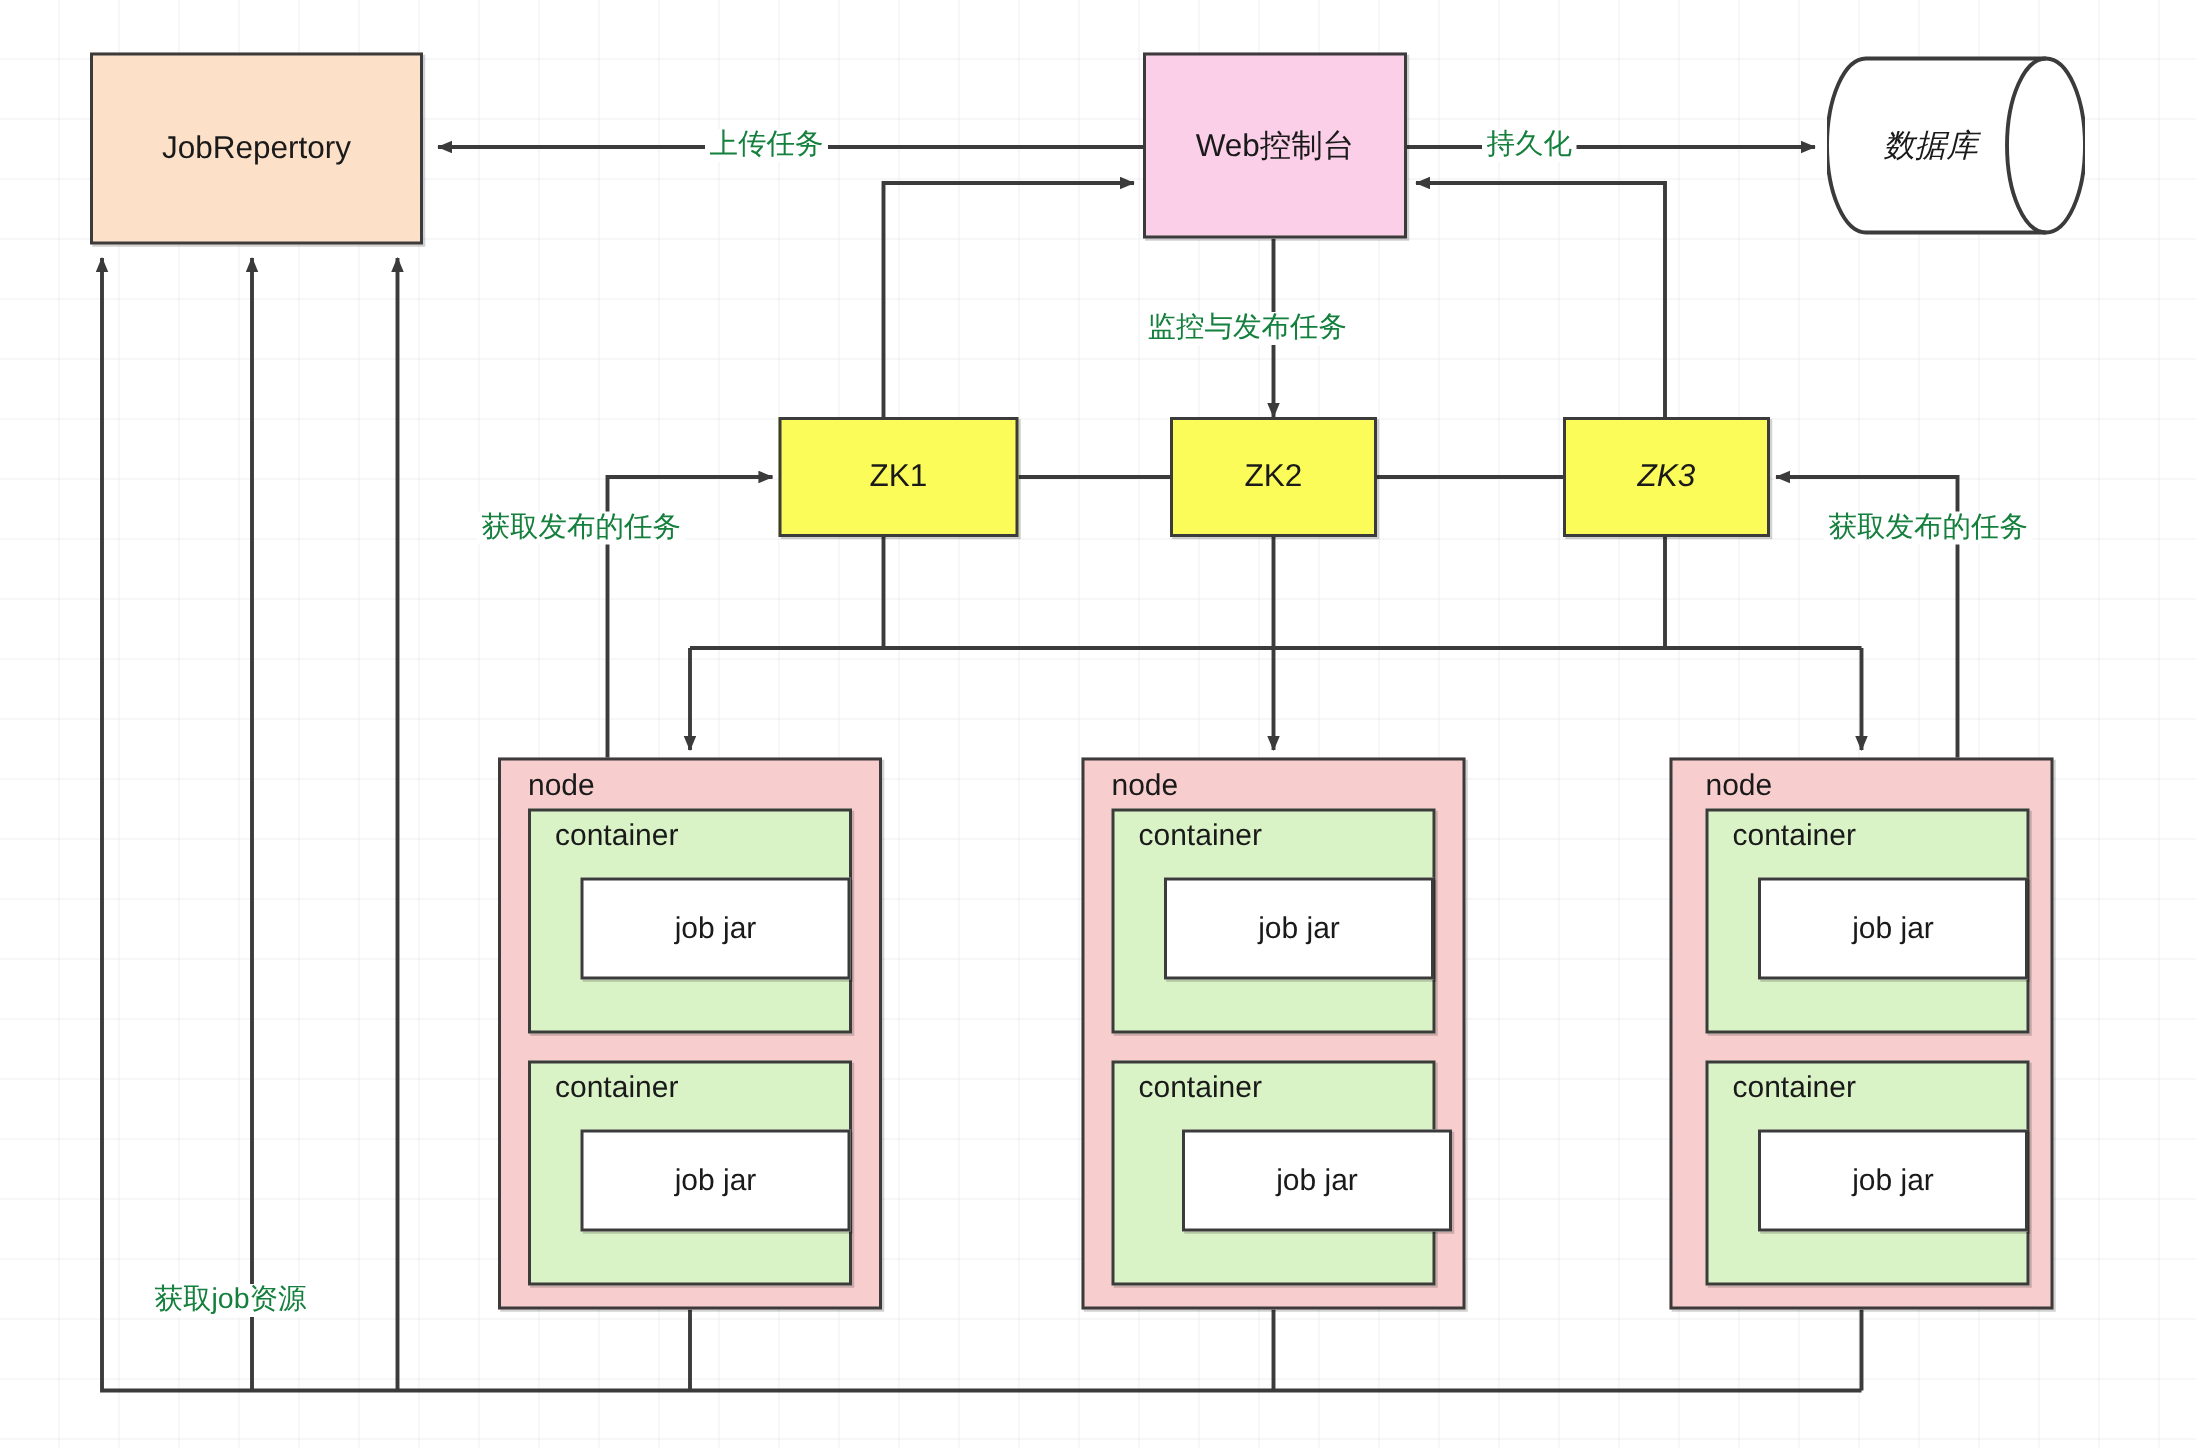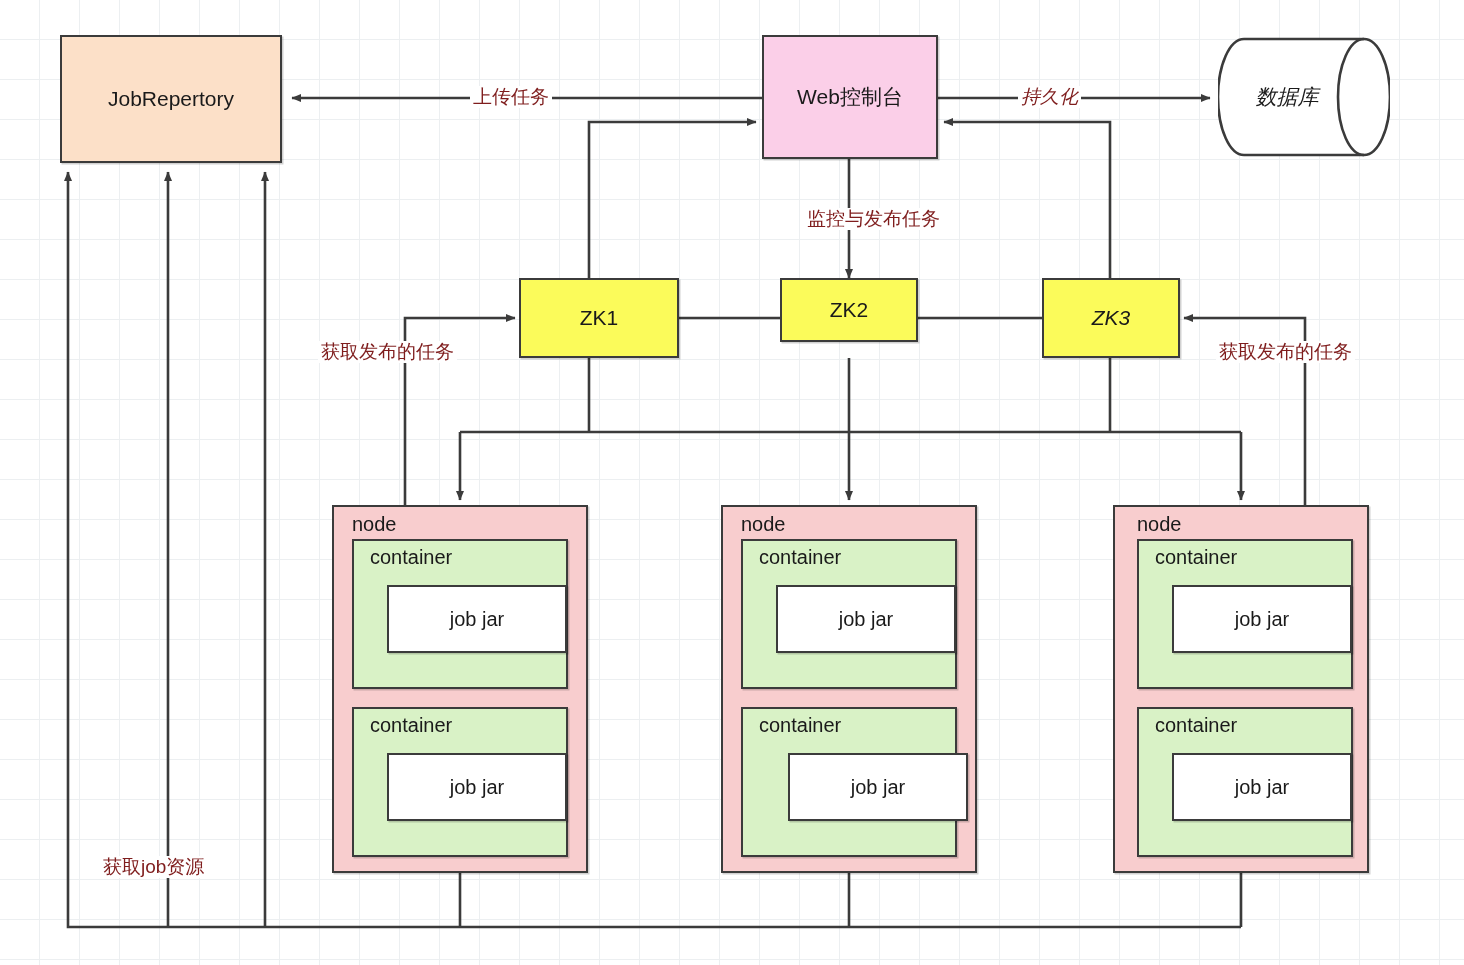--- a/index.html
+++ b/index.html
@@ -22,21 +22,21 @@
   .node-box{
     position:absolute;
     box-sizing:border-box;
     border:2.5px solid #3b3b3b;
     display:flex;align-items:center;justify-content:center;
     color:#1a1a1a;
     box-shadow:1.5px 1.5px 0 rgba(0,0,0,.18);
   }
   .edge-label{
     position:absolute;
-    color:#7f1d1d;
+    color:#15803d;
     white-space:nowrap;
     font-size:19px;
     background:#ffffff;
     padding:0 3px;
     line-height:22px;
   }
   svg.wires{position:absolute;left:0;top:0;width:1464px;height:965px;pointer-events:none;}
 </style>
 </head>
 <body>
@@ -98,21 +98,21 @@
     <svg viewBox="0 0 172 124" width="172" height="124">
       <path d="M26,4 H146 A26,58 0 0 1 146,120 H26 A26,58 0 0 1 26,4 Z" fill="#ffffff" stroke="#3b3b3b" stroke-width="2.6"></path>
       <path d="M146,4 A26,58 0 0 0 146,120" fill="none" stroke="#3b3b3b" stroke-width="2.6"></path>
     </svg>
     <span style="position:absolute;left:0;top:0;width:138px;height:124px;display:flex;align-items:center;justify-content:center;font-size:21px;color:#1a1a1a;font-style:italic;">数据库</span>
   </div>
 
   <div class="node-box" style="left:519px;top:278px;width:160px;height:80px;background:#fbfb5a;font-size:21px;">
     <span>ZK1</span>
   </div>
-  <div class="node-box" style="left:780px;top:278px;width:138px;height:64px;background:#fbfb5a;font-size:21px;align-items:center;">
+  <div class="node-box" style="left:780px;top:278px;width:138px;height:80px;background:#fbfb5a;font-size:21px;align-items:center;">
     <span>ZK2</span>
   </div>
   <div class="node-box" style="left:1042px;top:278px;width:138px;height:80px;background:#fbfb5a;font-size:21px;font-style:italic;">
     <span>ZK3</span>
   </div>
 
   <div class="node-box" style="left:332px;top:505px;width:256px;height:368px;background:#f8cdce;display:block;">
     <div style="position:absolute;left:18px;top:6px;font-size:20px;color:#1a1a1a;">node</div>
     <div class="node-box" style="left:18px;top:32px;width:216px;height:150px;background:#d9f2c6;display:block;border-width:2.5px;">
       <div style="position:absolute;left:16px;top:5px;font-size:20px;color:#1a1a1a;">container</div>
@@ -155,23 +155,23 @@
     <div class="node-box" style="left:22px;top:200px;width:216px;height:150px;background:#d9f2c6;display:block;border-width:2.5px;">
       <div style="position:absolute;left:16px;top:5px;font-size:20px;color:#1a1a1a;">container</div>
       <div class="node-box" style="left:33px;top:44px;width:180px;height:68px;background:#ffffff;font-size:20px;">
         <span>job jar</span>
       </div>
     </div>
   </div>
 
   <div class="edge-label" style="left:470px;top:86px;">上传任务</div>
 
-  <div class="edge-label" style="left:1018px;top:86px;font-style:italic;">持久化</div>
+  <div class="edge-label" style="left:988px;top:86px;">持久化</div>
 
-  <div class="edge-label" style="left:762px;top:208px;margin-left:42px;">监控与发布任务</div>
+  <div class="edge-label" style="left:762px;top:208px;">监控与发布任务</div>
 
   <div class="edge-label" style="left:318px;top:341px;">获取发布的任务</div>
 
   <div class="edge-label" style="left:1216px;top:341px;">获取发布的任务</div>
 
   <div class="edge-label" style="left:100px;top:856px;">获取job资源</div>
 
 </div>
 
 </body></html>

